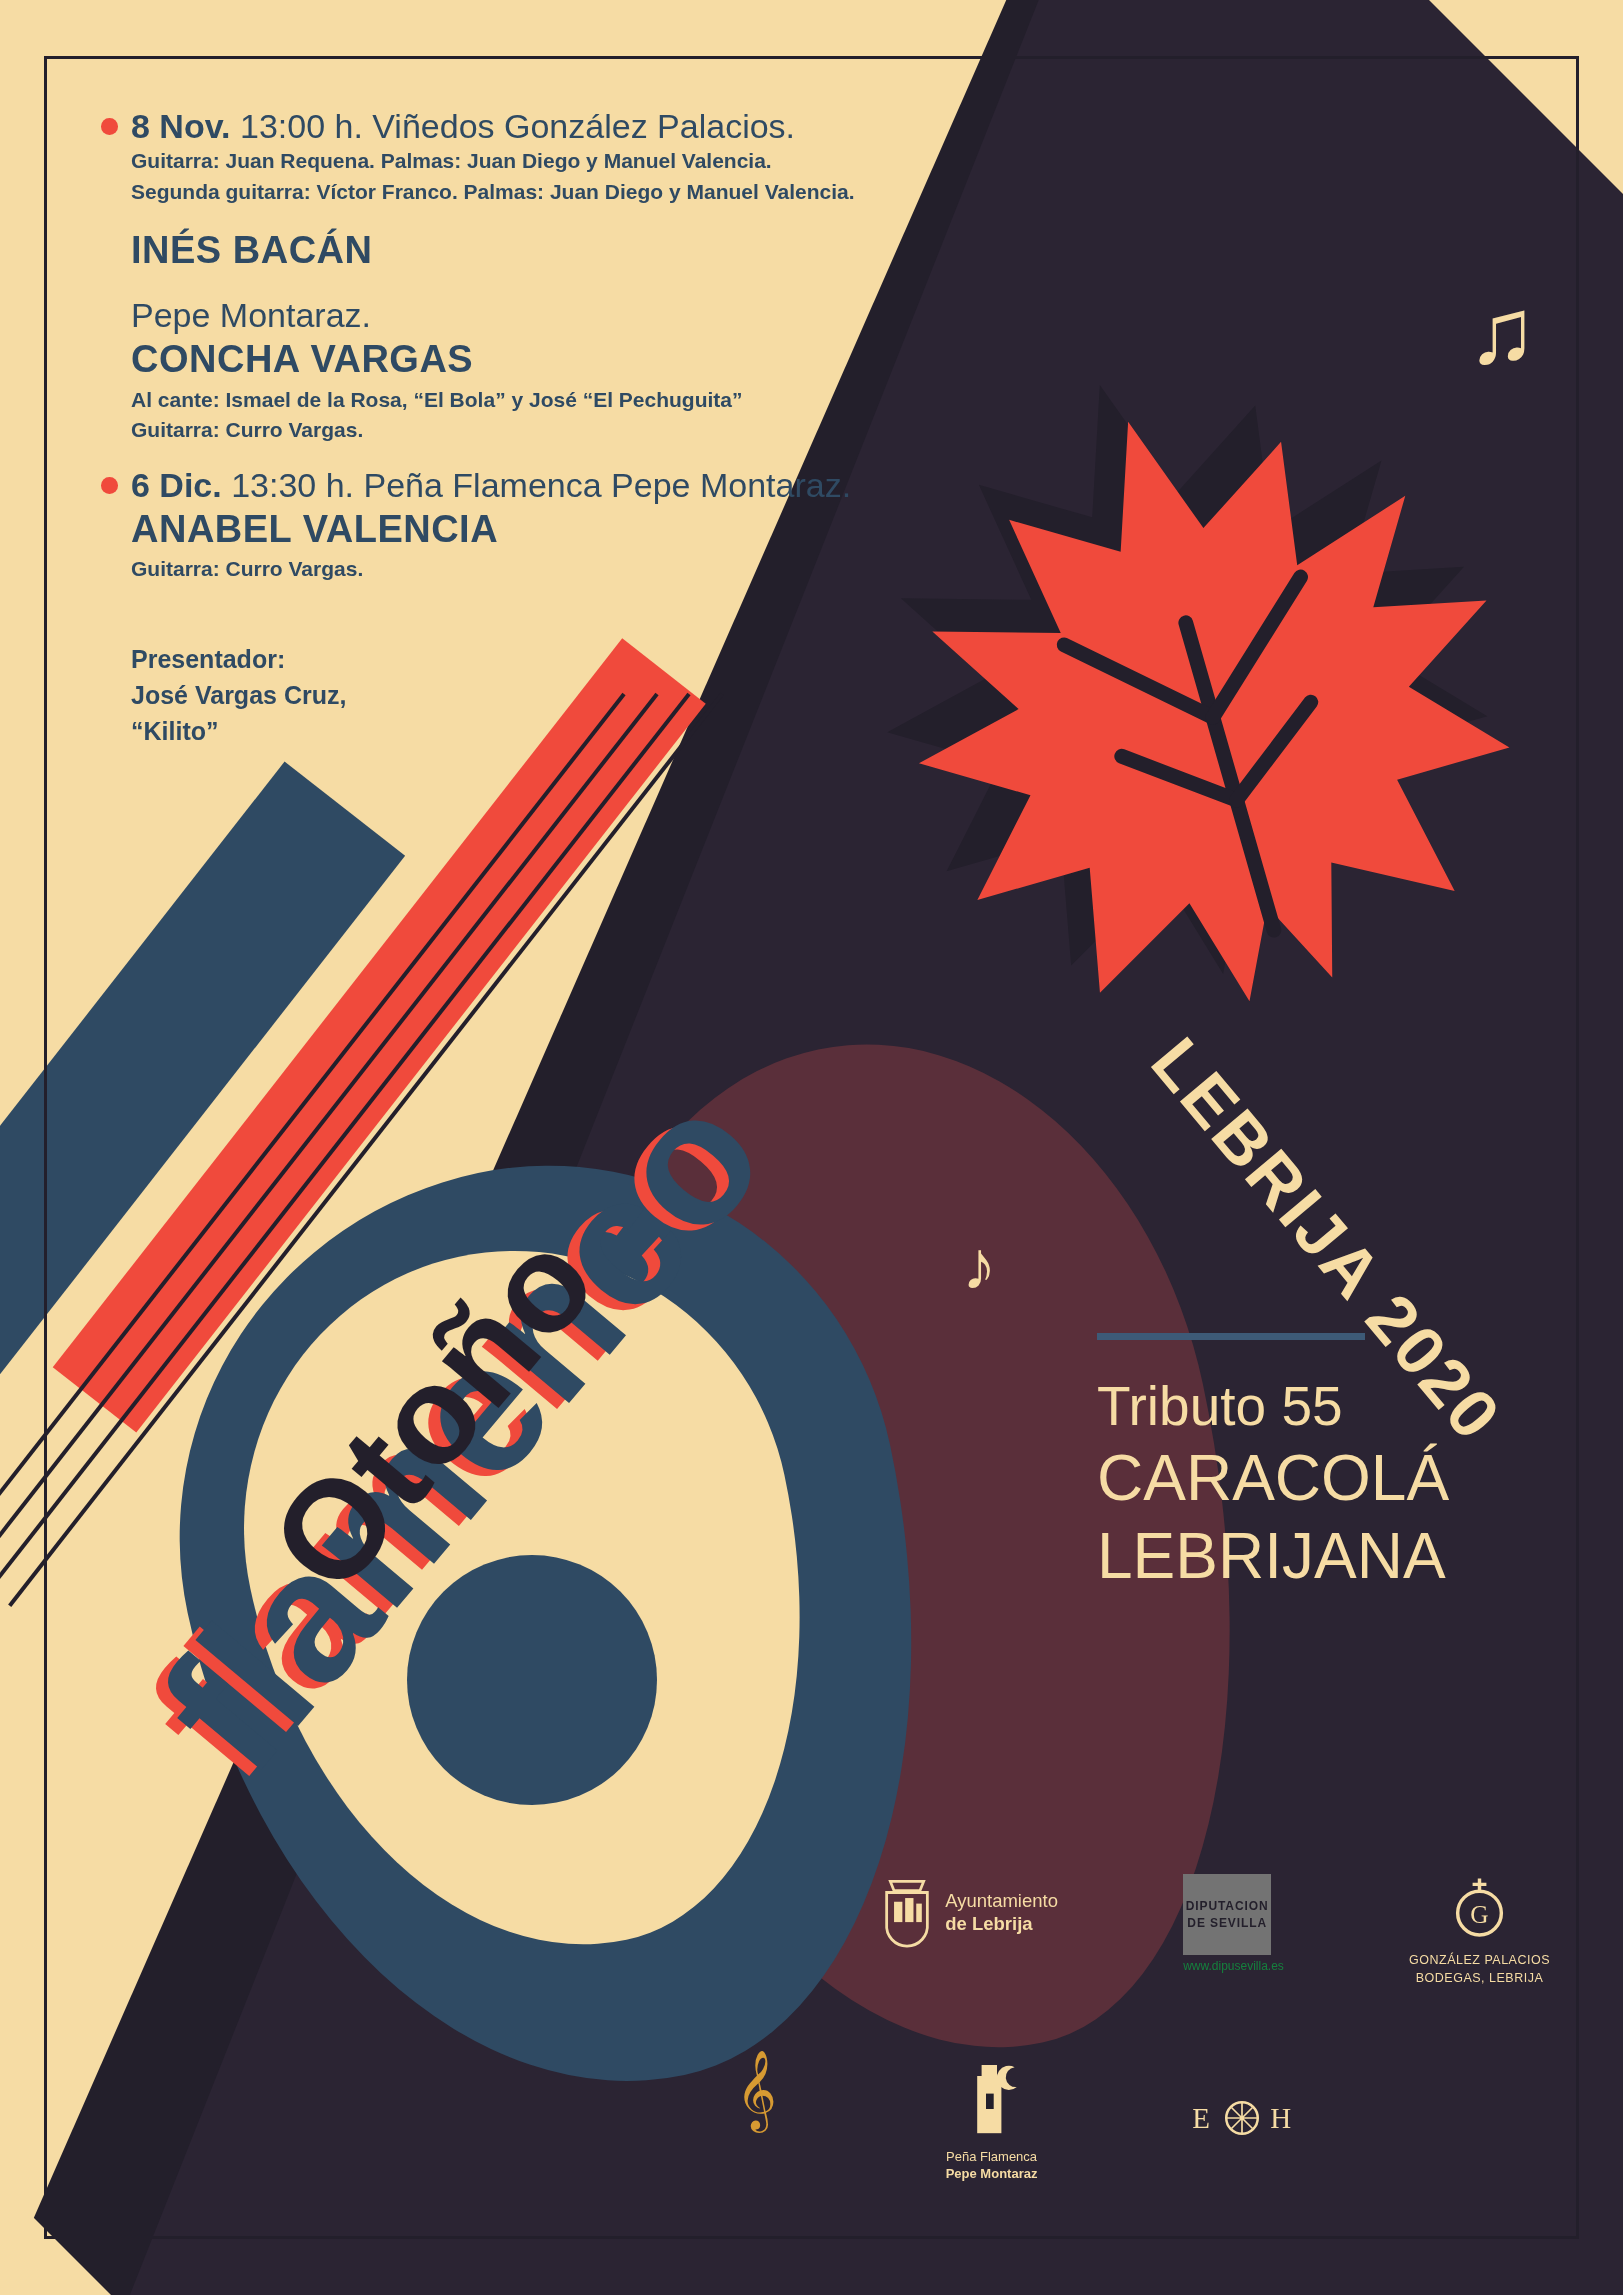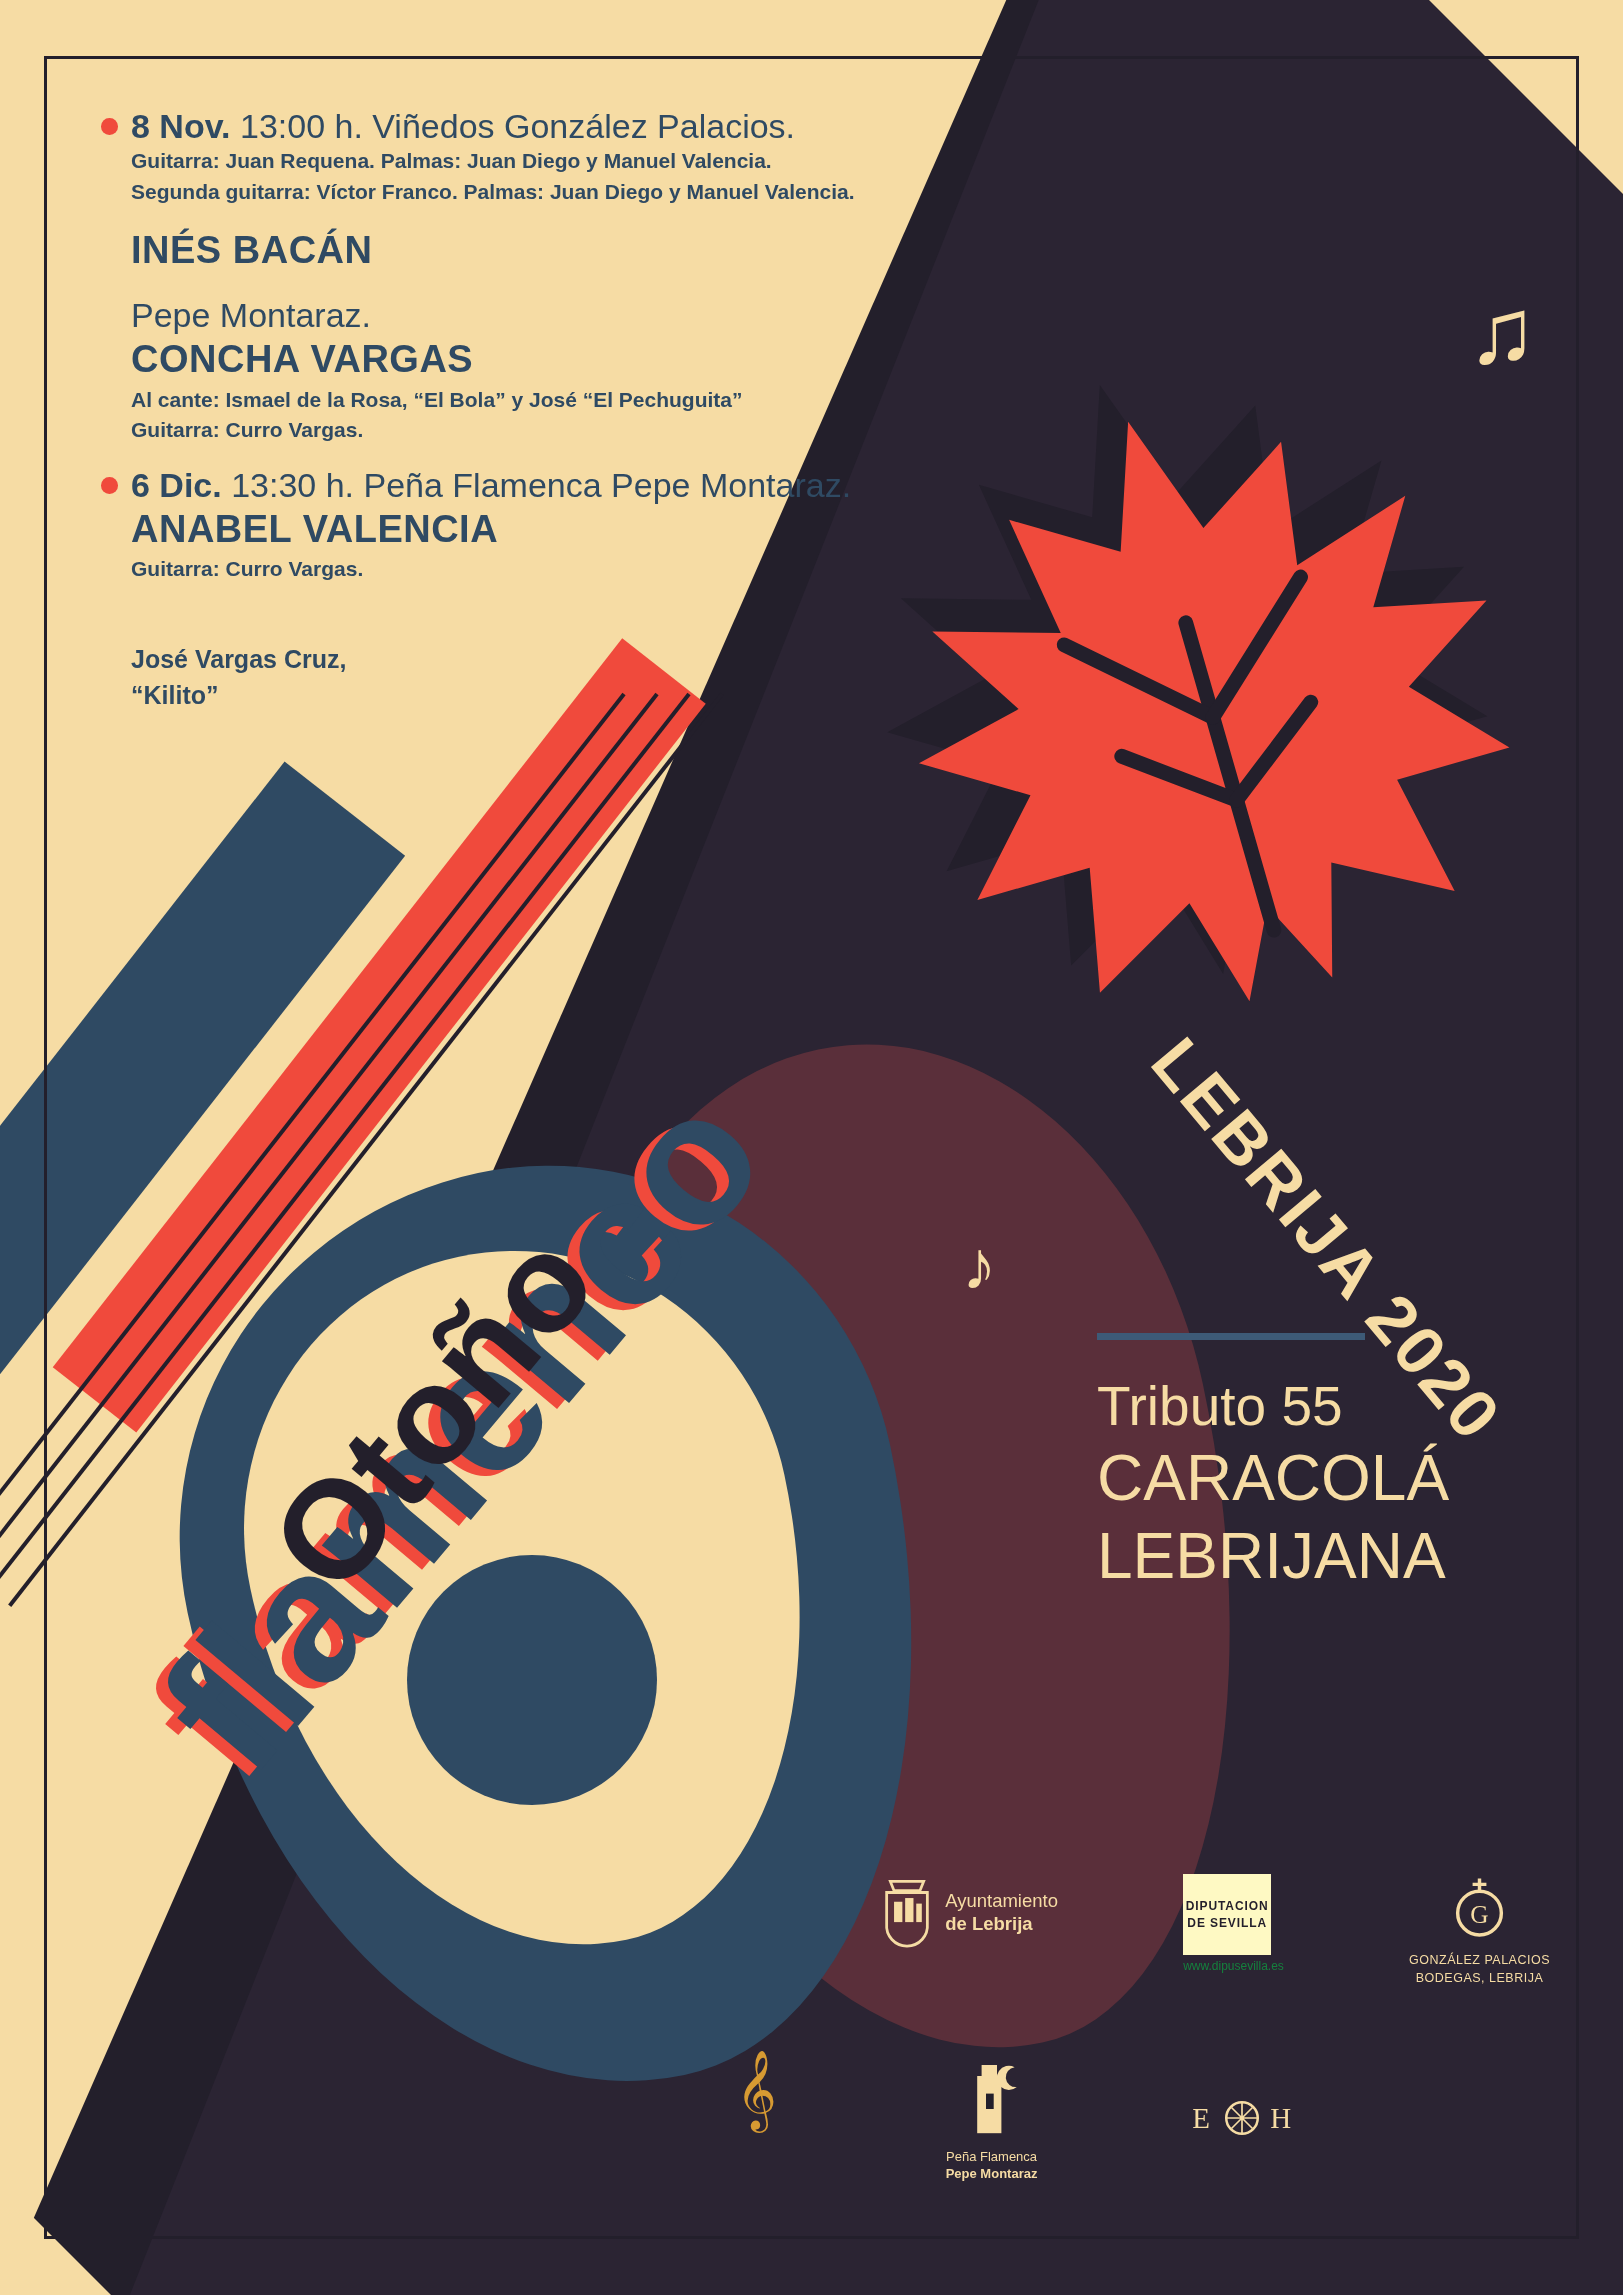--- a/index.html
+++ b/index.html
@@ -321,21 +321,21 @@
   .logo-ayto-text {
     text-align: left;
     font-size: 18.5px;
     line-height: 1.25;
     color: #f6dca4;
   }
   .logo-ayto-text b { font-weight: 700; }
   .dip-box {
     width: 88px;
     height: 81px;
-    background: #fef9c3;
+    background: #737373;
     color: #231f2b;
     font-weight: 700;
     font-size: 12px;
     line-height: 1.35;
     display: flex;
     align-items: center;
     justify-content: center;
     letter-spacing: 0.9px;
   }
   .dip-url {
@@ -455,20 +455,21 @@
       <div class="event-head">
         <span class="bullet"></span>
         <span class="event-date">6 Dic.</span>
         <span>13:30 h. Peña Flamenca Pepe Montaraz.</span>
       </div>
       <div class="artist">ANABEL VALENCIA</div>
       <div class="credit">Guitarra: Curro Vargas.</div>
     </div>
 
     <div class="presenter">
+      <div>Presentador:</div>
       <div>José Vargas Cruz,</div>
       <div>“Kilito”</div>
     </div>
   </div>
 
   <div class="tribute">
     <div class="tribute-rule"></div>
     <div class="tribute-55">Tributo 55</div>
     <div class="tribute-big">CARACOLÁ</div>
     <div class="tribute-big">LEBRIJANA</div>

